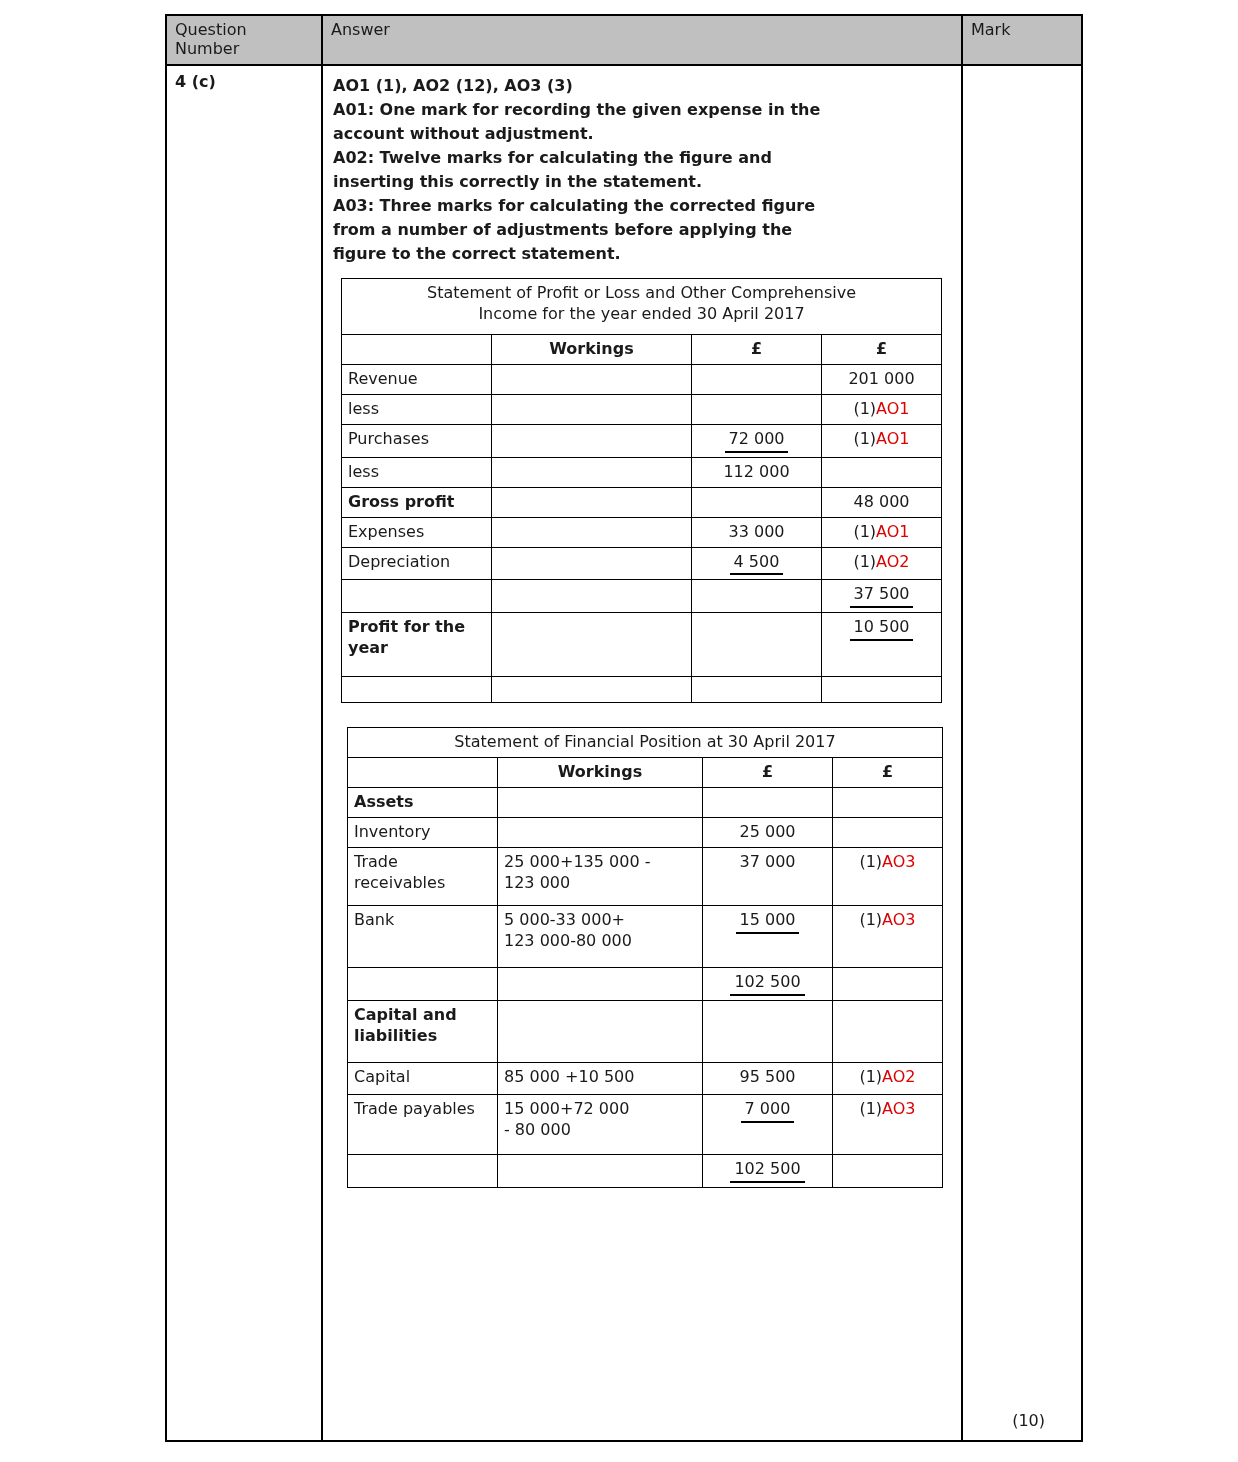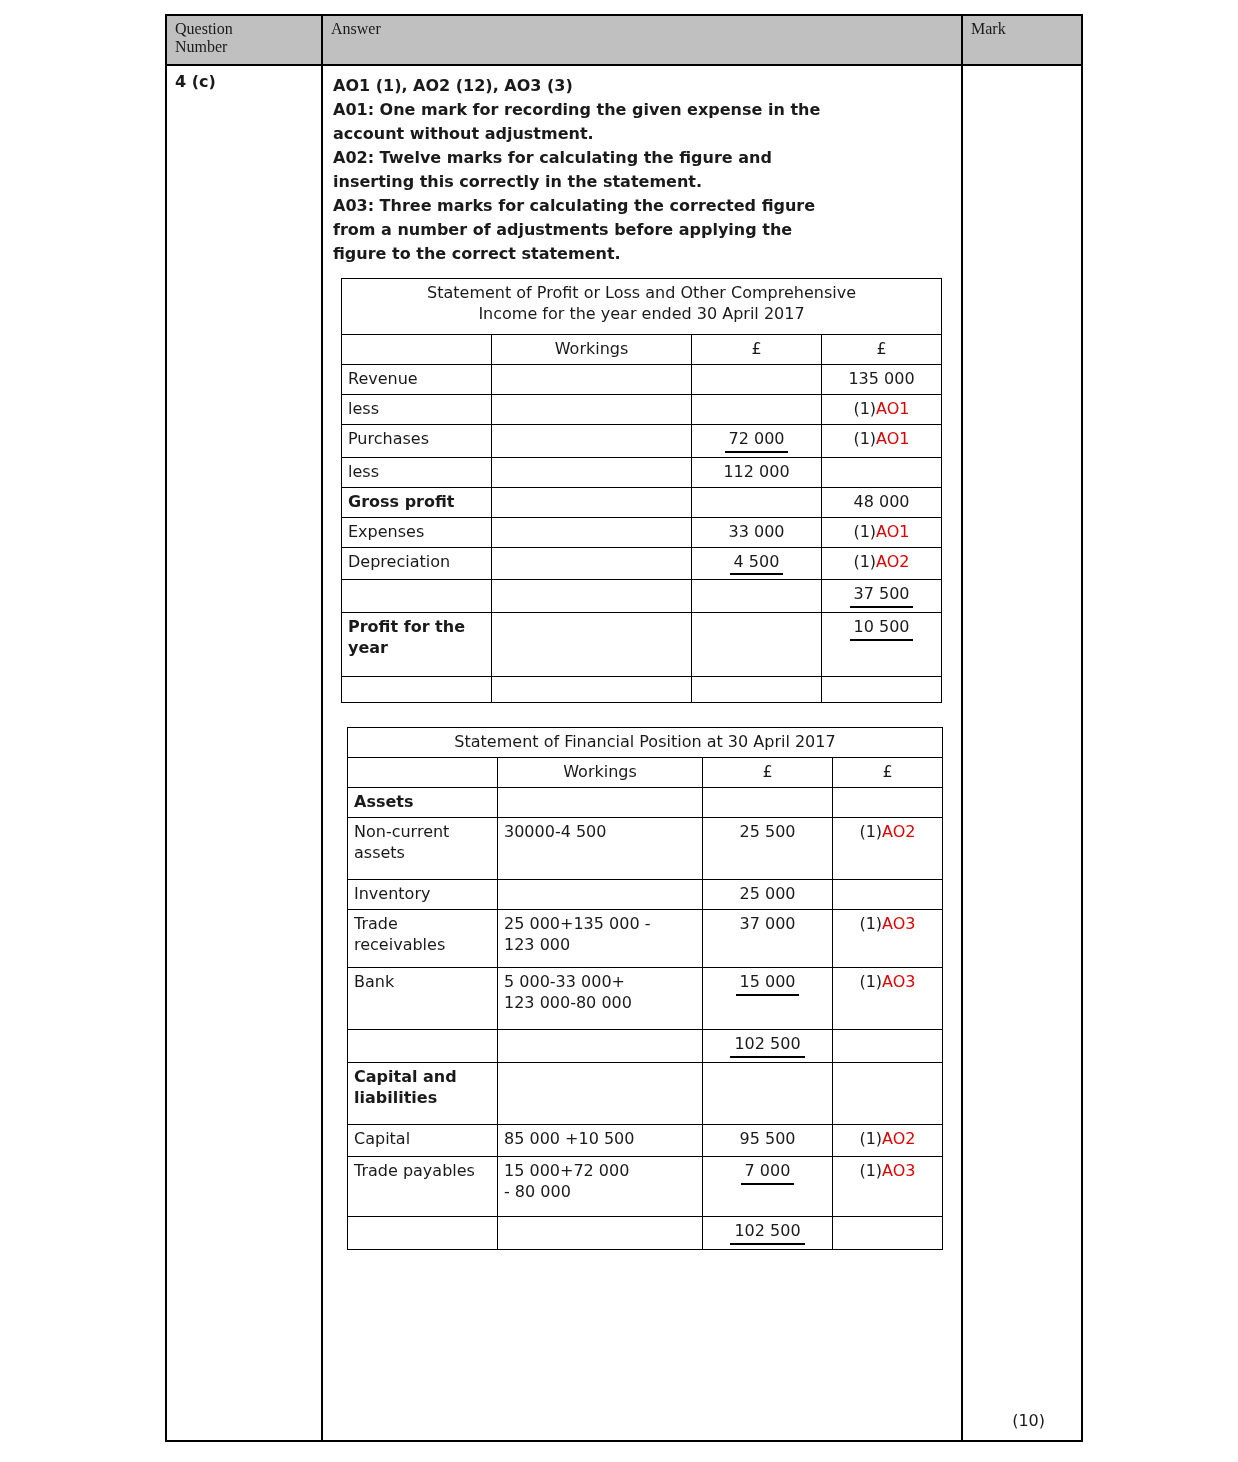--- a/index.html
+++ b/index.html
@@ -18,36 +18,35 @@
     border-collapse: collapse; table-layout: fixed;
   }
   table.outer > tbody > tr > th,
   table.outer > tbody > tr > td { border: 2px solid var(--border, #000); vertical-align: top; }
 
   tr.head th {
     background: var(--header-bg, #c0c0c0);
     font-weight: normal; text-align: left;
     padding: 4px 8px; height: 50px;
     white-space: pre-line;
-    font-family: Liberation Serif, serif;
   }
   td.q-cell { padding: 6px 8px; font-weight: bold; }
   td.a-cell { padding: 8px 10px; height: 1376px; }
   td.m-cell { position: relative; }
   .mark-total { position: absolute; right: 36px; bottom: 10px; margin-top: 22px; }
 
   .intro div { font-weight: bold; white-space: pre-line; line-height: 1.5; }
 
   table.inner { border-collapse: collapse; table-layout: fixed; }
   table.inner td { border: 1.5px solid var(--border, #000); vertical-align: top; padding: 4px 6px; line-height: 1.3; }
   table.pl { margin: 12px 7px 0 8px; }
   table.fp { margin: 24px 8px 0 14px; padding-left: 40px; }
 
   td.title-cell { text-align: center; white-space: pre-line; }
-  td.hdr { text-align: center; font-weight: normal; }
+  td.hdr { text-align: center; font-weight: bold; }
   td.lbl { text-align: left; }
   td.lbl.b { font-weight: bold; }
   td.wrk { text-align: left; white-space: pre-line; }
   td.num { text-align: center; }
 
   .u { display: inline-block; border-bottom: 2px solid var(--border, #000); padding: 0 4px 1px; }
   .ao { color: var(--ao-red, #dd0000); }
 </style>
 </head>
 <body>
@@ -98,21 +97,21 @@
               <tr style="height:30px">
                 <td class="lbl"></td>
                 <td class="hdr">Workings</td>
                 <td class="hdr">£</td>
                 <td class="hdr">£</td>
               </tr>
               <tr style="height:30px">
                 <td class="lbl">Revenue</td>
                 <td class="wrk"></td>
                 <td class="num"></td>
-                <td class="num"><span>135 000</span></td>
+                <td class="num"><span>201 000</span></td>
               </tr>
               <tr style="height:30px">
                 <td class="lbl">less</td>
                 <td class="wrk"></td>
                 <td class="num"></td>
                 <td class="num"><span>(1)</span><span class="ao">AO1</span></td>
               </tr>
               <tr style="height:30px">
                 <td class="lbl">Purchases</td>
                 <td class="wrk"></td>
@@ -180,26 +179,20 @@
                 <td class="hdr">Workings</td>
                 <td class="hdr">£</td>
                 <td class="hdr">£</td>
               </tr>
               <tr style="height:30px">
                 <td class="lbl b">Assets</td>
                 <td class="wrk"></td>
                 <td class="num"></td>
                 <td class="num"></td>
               </tr>
-              <tr style="height:62px">
-                <td class="lbl">Non-current assets</td>
-                <td class="wrk">30000-4 500</td>
-                <td class="num"><span>25 500</span></td>
-                <td class="num"><span>(1)</span><span class="ao">AO2</span></td>
-              </tr>
               <tr style="height:30px">
                 <td class="lbl">Inventory</td>
                 <td class="wrk"></td>
                 <td class="num"><span>25 000</span></td>
                 <td class="num"></td>
               </tr>
               <tr style="height:58px">
                 <td class="lbl">Trade receivables</td>
                 <td class="wrk">25 000+135 000 -
 123 000</td>

